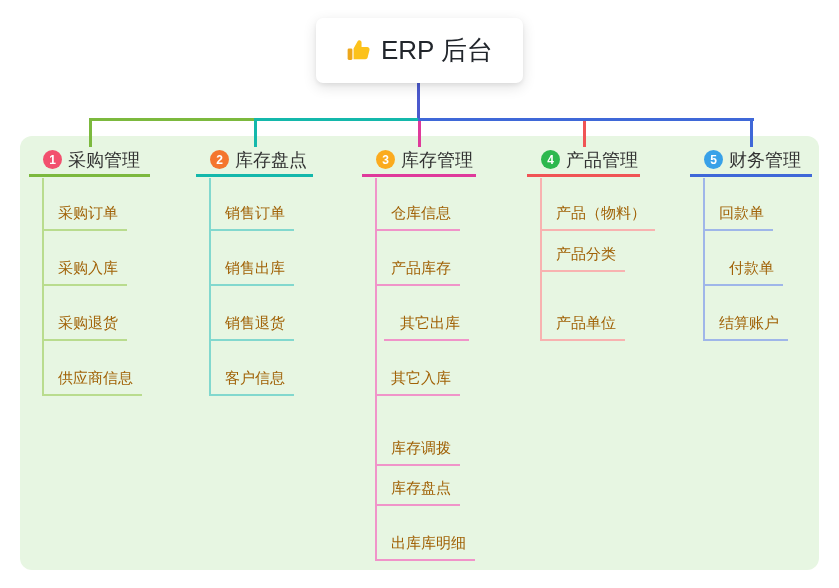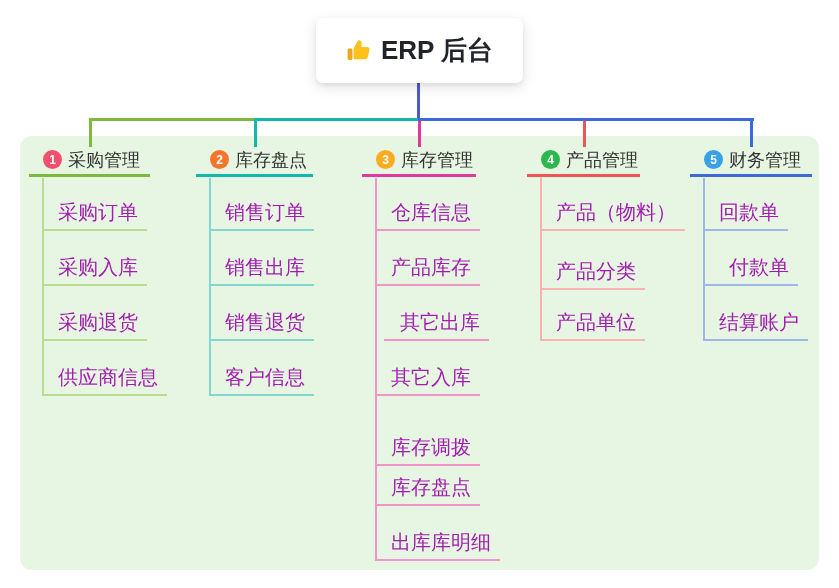--- a/index.html
+++ b/index.html
@@ -8,38 +8,38 @@
 
   
   .panel{position:absolute;left:20px;top:136px;width:799px;height:434px;
          background:#e7f6e2;border-radius:12px;}
 
   
   .root-card{position:absolute;left:316px;top:18px;width:207px;height:65px;
              background:#ffffff;border-radius:7px;
              box-shadow:0 2px 4px rgba(0,0,0,.06),0 4px 14px rgba(0,0,0,.12);
              display:flex;align-items:center;justify-content:center;gap:9px;}
-  .root-card .root-title{font-size:26px;font-weight:700;color:#21252b;letter-spacing:0;}
+  .root-card .root-title{font-size:26px;font-weight:400;color:#21252b;letter-spacing:0;}
   .thumb-icon{width:26px;height:26px;display:inline-block;}
 
   
   .line{position:absolute;}
 
   
   .branch{position:absolute;top:145px;}
   .branch-header{display:flex;align-items:center;height:29px;border-bottom:3px solid #000;
                  padding-left:14px;box-sizing:content-box;}
   .badge{width:19px;height:19px;border-radius:50%;color:#ffffff;font-size:12px;font-weight:bold;
          display:inline-flex;align-items:center;justify-content:center;flex:0 0 auto;}
   .branch-title{font-size:18px;color:#333333;margin-left:6px;white-space:nowrap;}
 
   .trunk{position:absolute;left:13px;width:2px;}
 
   .child{position:absolute;white-space:nowrap;padding:7px 9px 7px 16px;
-         border-bottom:2px solid #c2410c;font-size:20px;color:#a21caf;line-height:19px;}
+         border-bottom:2px solid #c2410c;font-size:15px;color:#a16207;line-height:19px;}
 </style>
 </head>
 <body>
 
 <div class="stage">
   <div class="panel"></div>
   <div id="connectors">
       <div class="line" style="left: 417px; top: 83px; width: 3px; height: 36px; background: rgb(76, 90, 206);"></div>
       <div class="line" style="left: 90px; top: 118px; width: 331px; height: 3px; background: rgb(124, 185, 62);"></div>
       <div class="line" style="left: 89px; top: 118px; width: 3px; height: 29px; background: rgb(124, 185, 62);"></div>
@@ -100,21 +100,21 @@
         <div class="child" style="left: 13px; top: 326px; border-bottom-color: rgb(240, 148, 201);"><span>库存盘点</span></div>
         <div class="child" style="left: 13px; top: 381px; border-bottom-color: rgb(240, 148, 201);"><span>出库库明细</span></div>
       </div>
       <div class="branch" style="left: 527px; width: 113px;">
     <div class="branch-header" style="border-bottom-color: rgb(240, 84, 85); width: 99px;">
       <span class="badge" style="background: rgb(45, 184, 78);">4</span>
       <span class="branch-title">产品管理</span>
     </div>
     <div class="trunk" style="top: 33px; height: 163px; background: rgb(248, 178, 176);"></div>
   <div class="child" style="left: 13px; top: 51px; border-bottom-color: rgb(248, 178, 176);"><span>产品（物料）</span></div>
-        <div class="child" style="left: 13px; top: 110px; border-bottom-color: rgb(248, 178, 176);"><span>产品分类</span></div>
+        <div class="child" style="left: 13px; top: 92px; border-bottom-color: rgb(248, 178, 176);"><span>产品分类</span></div>
         <div class="child" style="left: 13px; top: 161px; border-bottom-color: rgb(248, 178, 176);"><span>产品单位</span></div>
       </div>
       <div class="branch" style="left: 690px; width: 122px;">
     <div class="branch-header" style="border-bottom-color: rgb(63, 104, 216); width: 108px;">
       <span class="badge" style="background: rgb(56, 161, 232);">5</span>
       <span class="branch-title">财务管理</span>
     </div>
     <div class="trunk" style="top: 33px; height: 163px; background: rgb(159, 182, 233);"></div>
   <div class="child" style="left: 13px; top: 51px; border-bottom-color: rgb(159, 182, 233);"><span>回款单</span></div>
         <div class="child" style="left: 13px; top: 106px; border-bottom-color: rgb(159, 182, 233); padding-left: 26px;"><span>付款单</span></div>

